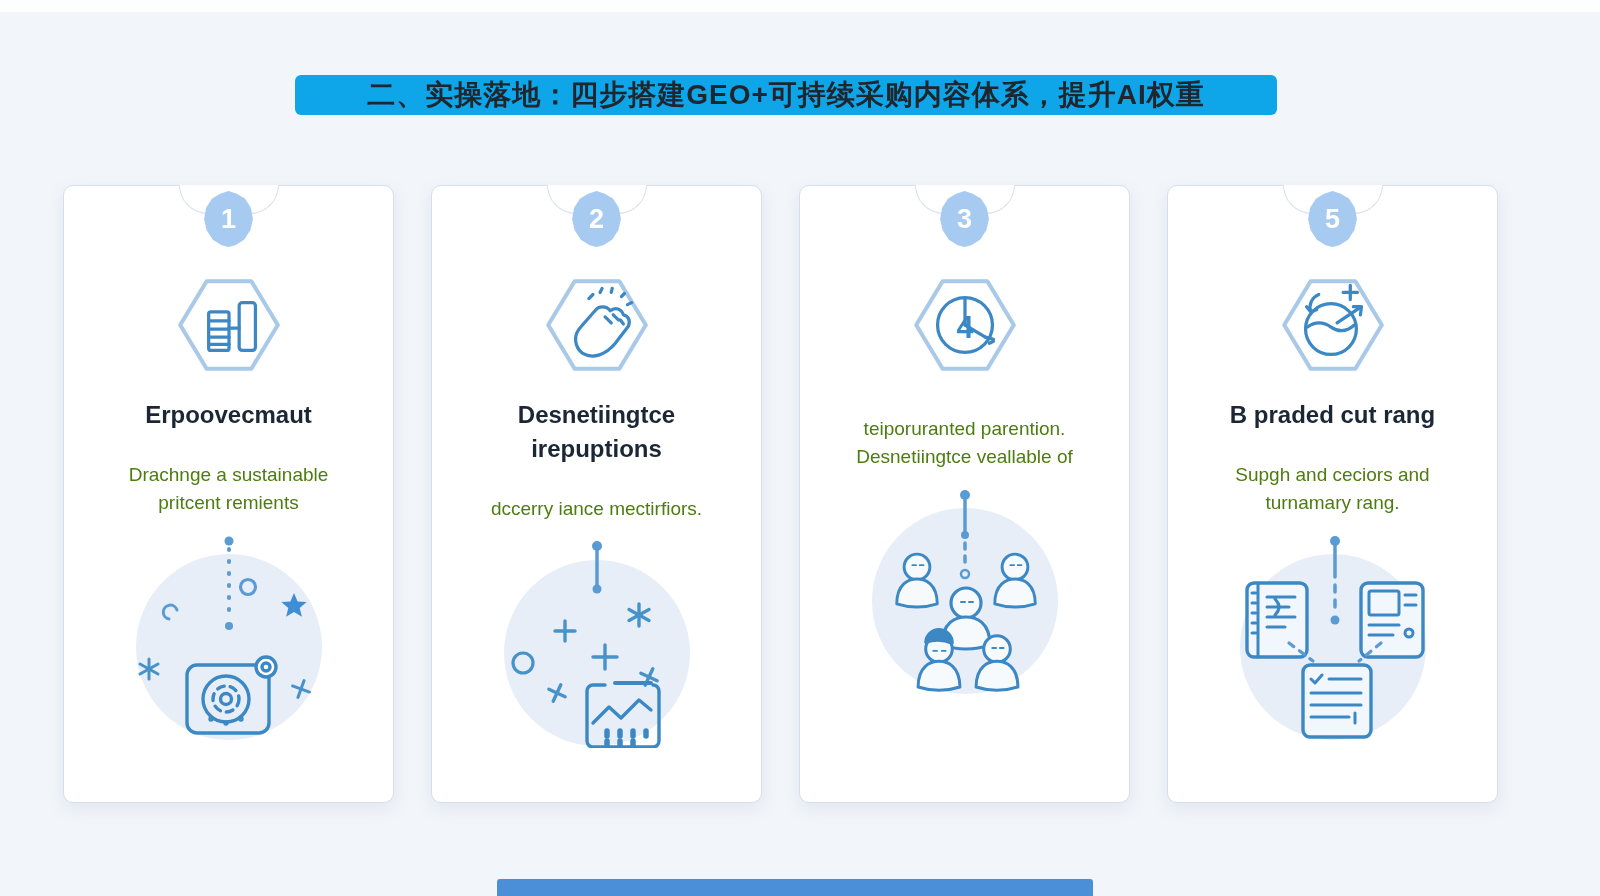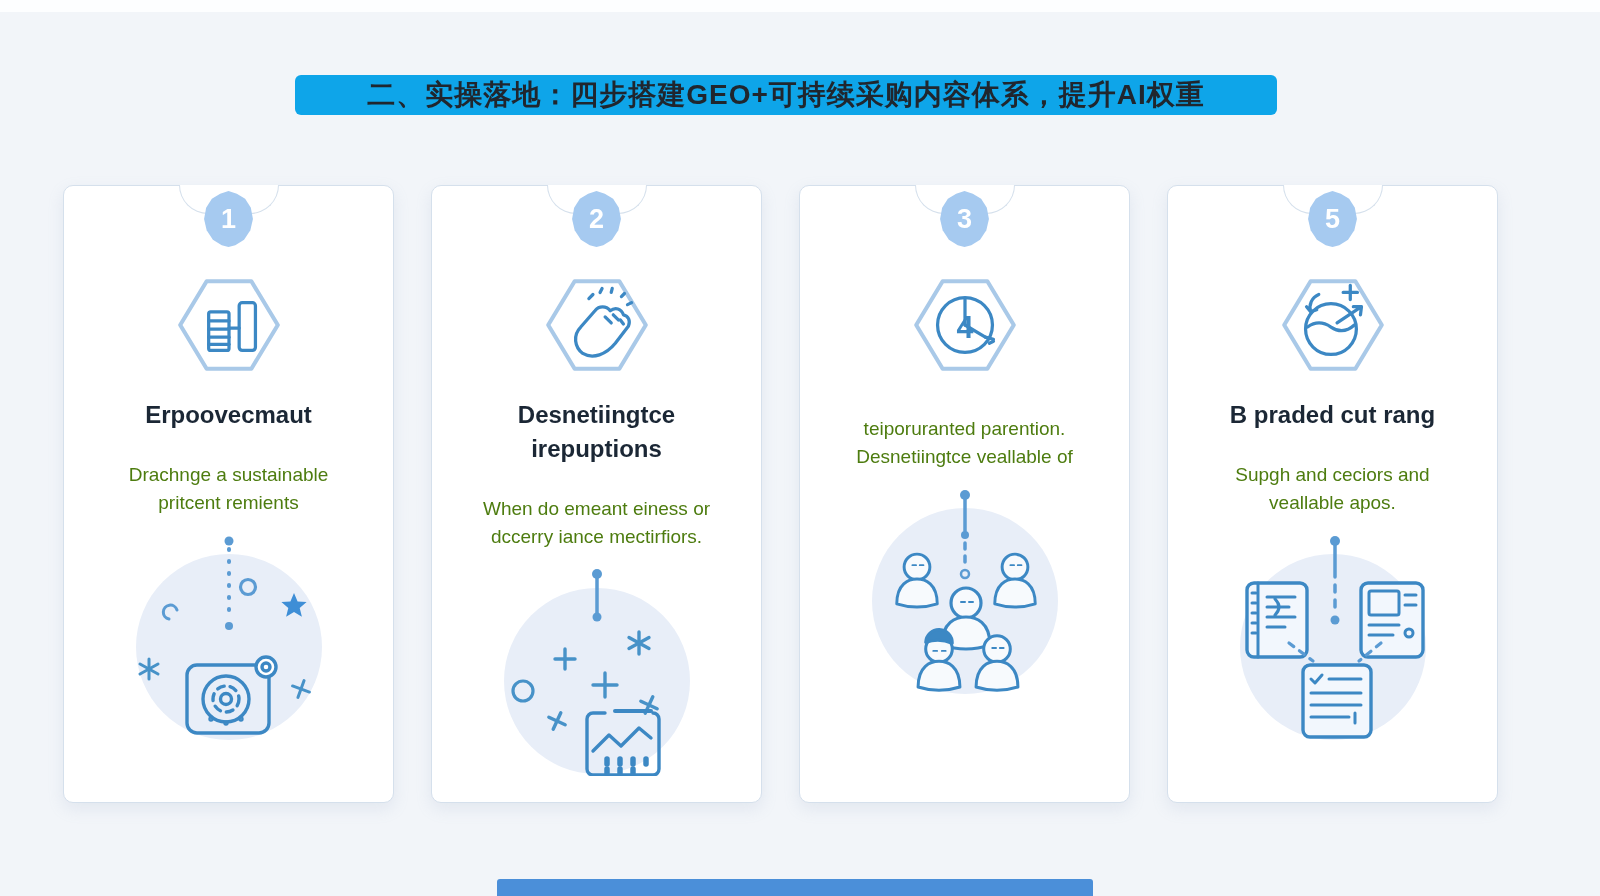--- a/index.html
+++ b/index.html
@@ -110,21 +110,20 @@
             <path d="M68 52 l6 6 M76 50 l5 5 M83 55 l3 4"></path>
             <path d="M52 34 l4 -4 M63 28 l2 -4 M74 28 l1 -4 M84 32 l3 -3 M90 40 l4 -2"></path>
           </g>
         </svg>
       </div>
       <div class="card-title">
         <span>Desnetiingtce</span>
         <span>irepuptions</span>
       </div>
       <div class="card-desc">
-        <span>When do emeant einess or</span>
         <span>dccerry iance mectirfiors.</span>
       </div>
       <div class="illus">
         <svg viewBox="0 0 220 215" width="220" height="215">
           <circle cx="110" cy="120" r="93" fill="#e8eef8"></circle>
           <g stroke="#5b9bd3" fill="none" stroke-linecap="round">
             <line x1="110" y1="16" x2="110" y2="52" stroke-width="3.5"></line>
             <circle cx="110" cy="13" r="5" fill="#5b9bd3" stroke="none"></circle>
             <circle cx="110" cy="56" r="4.5" fill="#5b9bd3" stroke="none"></circle>
           </g>
@@ -248,21 +247,21 @@
             <path d="M70 28 h14 M77 21 v14"></path>
             <path d="M46 30 C39 33 36 40 38 47 M38 47 l-4 -5 M38 47 l6 -2"></path>
           </g>
         </svg>
       </div>
       <div class="card-title">
         <span>B praded cut rang</span>
       </div>
       <div class="card-desc">
         <span>Supgh and ceciors and</span>
-        <span>veallable apos.</span>
+        <span>turnamary rang.</span>
       </div>
       <div class="illus">
         <svg viewBox="0 0 220 215" width="220" height="215">
           <circle cx="110" cy="120" r="93" fill="#e8eef8"></circle>
           <g stroke="#5b9bd3" fill="none" stroke-linecap="round">
             <line x1="112" y1="18" x2="112" y2="50" stroke-width="3.5"></line>
             <circle cx="112" cy="14" r="5" fill="#5b9bd3" stroke="none"></circle>
             <line x1="112" y1="58" x2="112" y2="86" stroke-width="3.5" stroke-dasharray="7 8"></line>
             <circle cx="112" cy="93" r="4.5" fill="#5b9bd3" stroke="none"></circle>
           </g>

